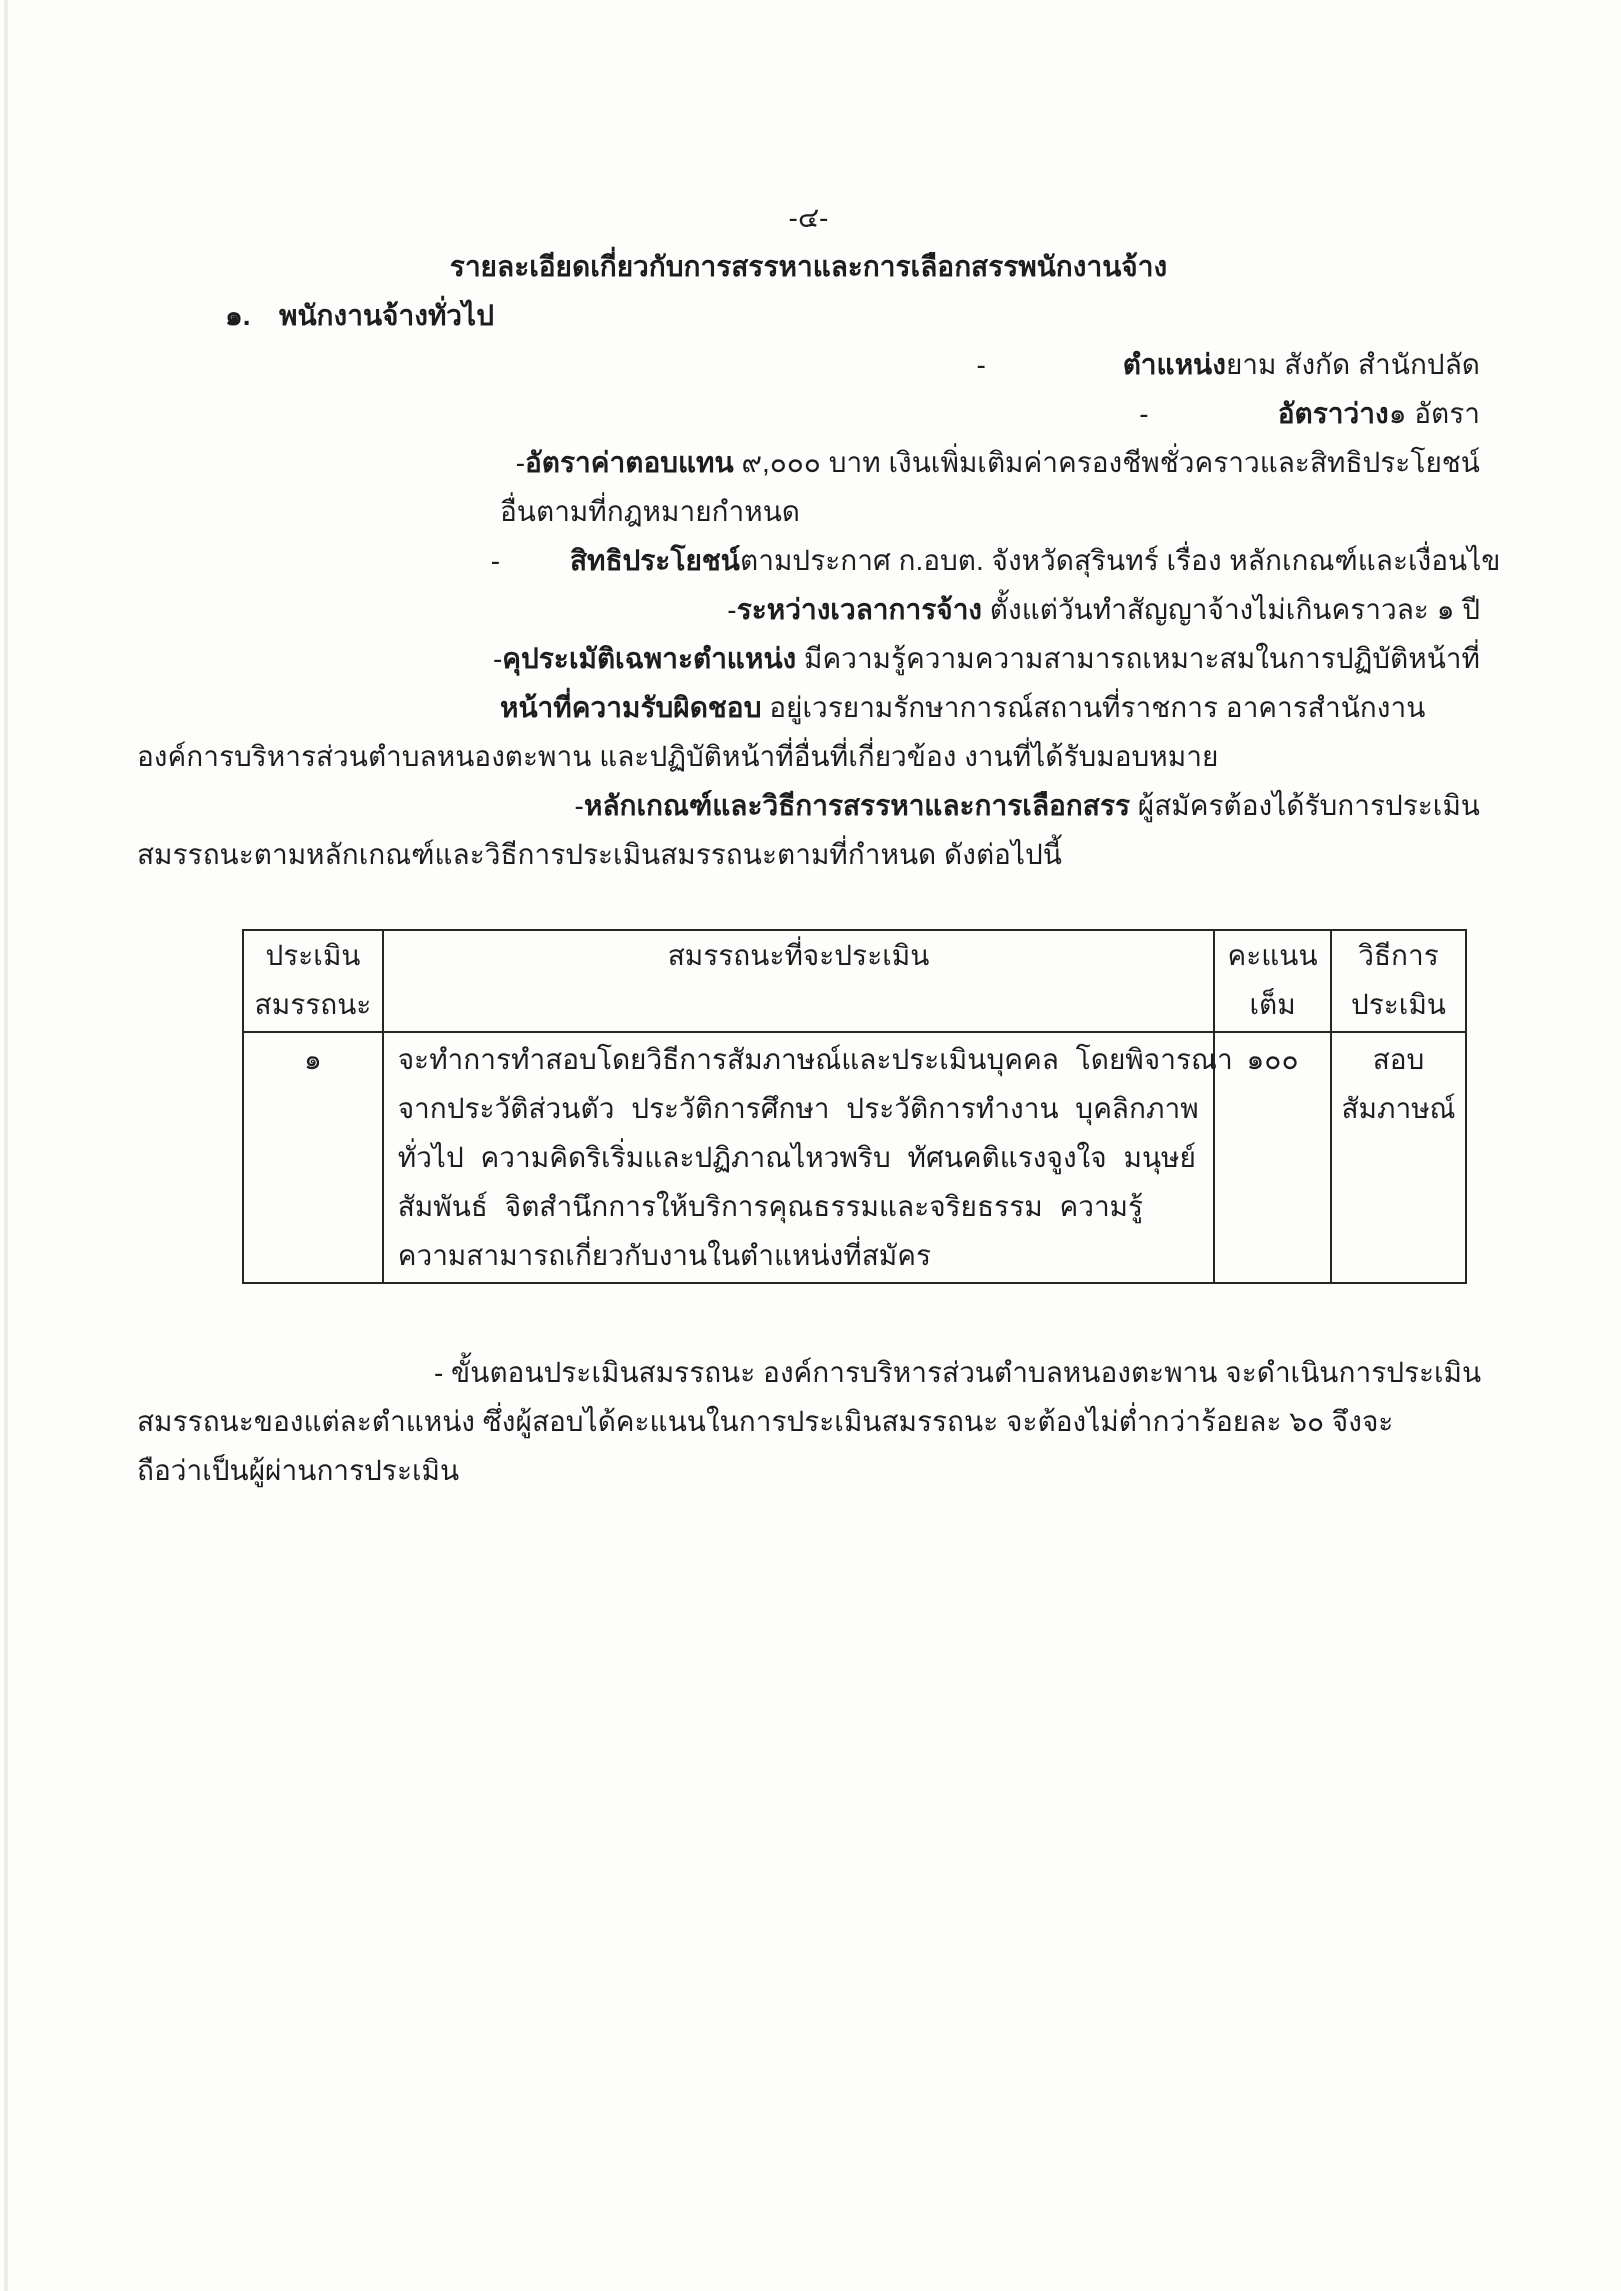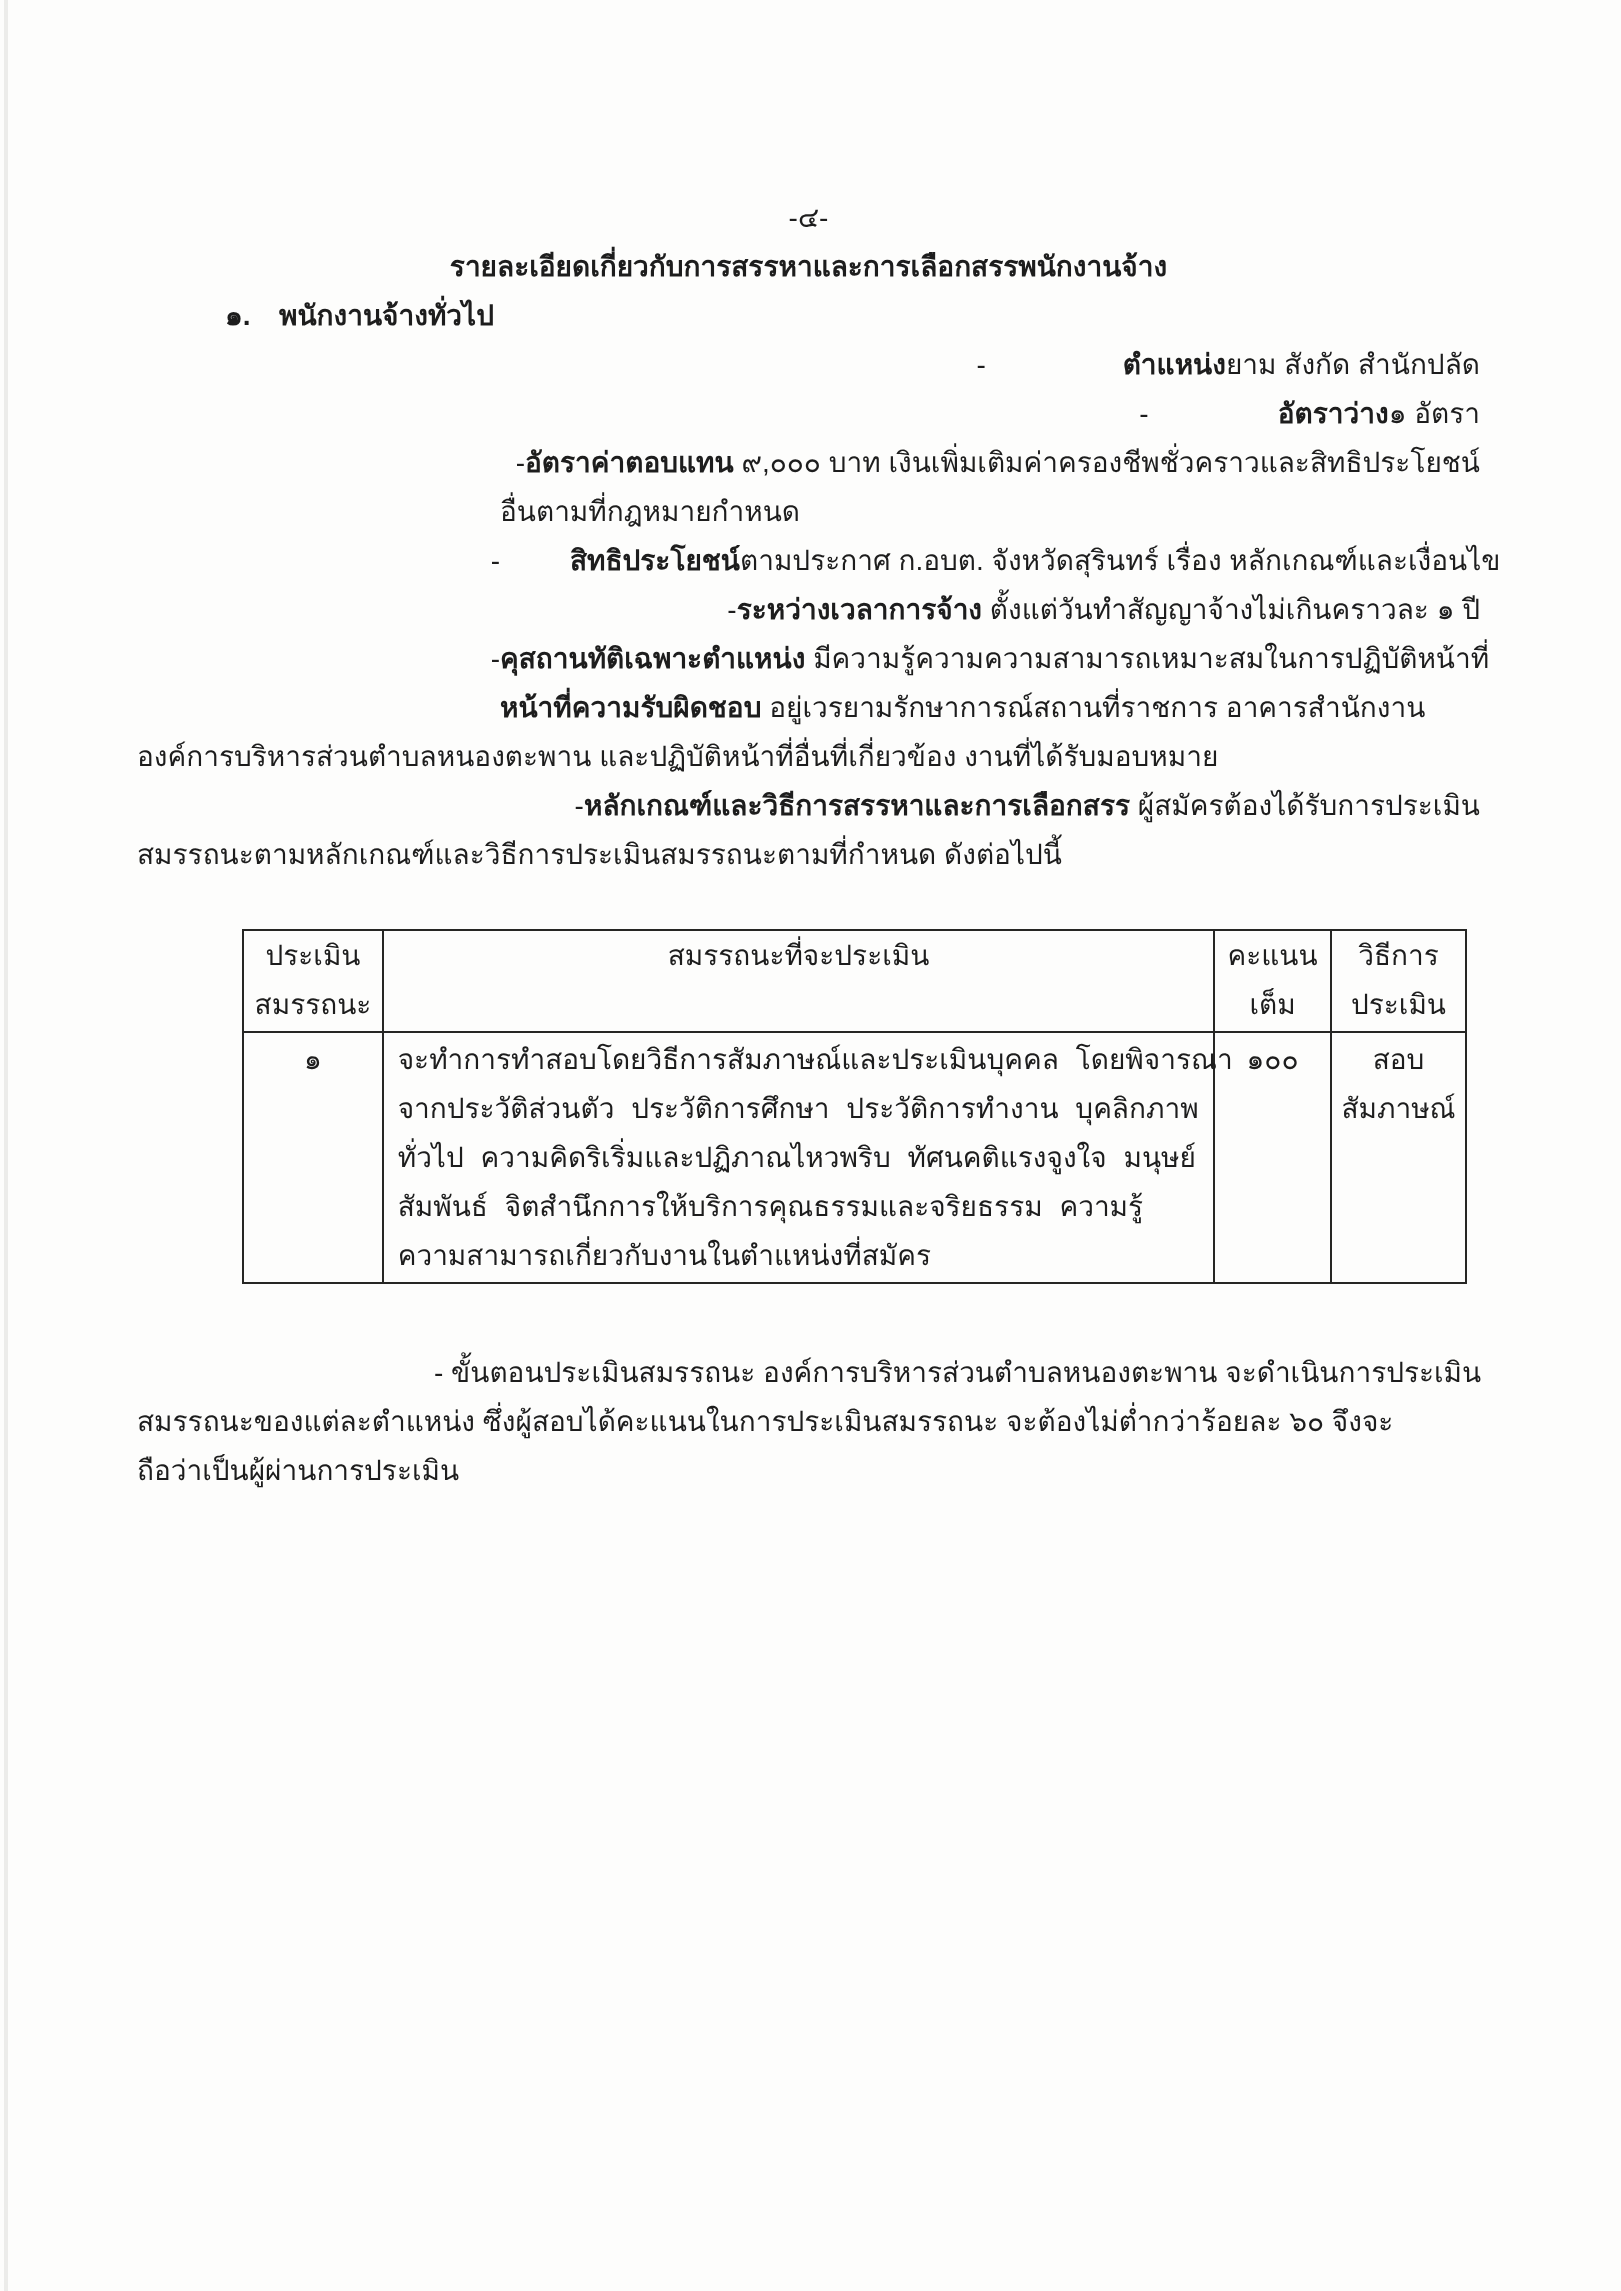--- a/index.html
+++ b/index.html
@@ -92,21 +92,21 @@
     <div class="line ind-item">
       <span class="dash">-</span><span class="label-w">สิทธิประโยชน์</span><span>ตามประกาศ ก.อบต. จังหวัดสุรินทร์ เรื่อง หลักเกณฑ์และเงื่อนไข</span>
     </div>
 
 
     <div class="line ind-item">
       <span class="dash">-</span><span class="bold">ระหว่างเวลาการจ้าง</span> <span>ตั้งแต่วันทำสัญญาจ้างไม่เกินคราวละ ๑ ปี</span>
     </div>
 
     <div class="line ind-item">
-      <span class="dash">-</span><span class="bold">คุสถานทัติเฉพาะตำแหน่ง</span> <span>มีความรู้ความความสามารถเหมาะสมในการปฏิบัติหน้าที่</span>
+      <span class="dash">-</span><span class="bold">คุประเมัติเฉพาะตำแหน่ง</span> <span>มีความรู้ความความสามารถเหมาะสมในการปฏิบัติหน้าที่</span>
     </div>
 
     <div class="line ind-cont">
       <span class="bold">หน้าที่ความรับผิดชอบ</span> <span>อยู่เวรยามรักษาการณ์สถานที่ราชการ อาคารสำนักงาน</span>
     </div>
 
     <div class="line">องค์การบริหารส่วนตำบลหนองตะพาน และปฏิบัติหน้าที่อื่นที่เกี่ยวข้อง งานที่ได้รับมอบหมาย</div>
 
     <div class="line ind-item">
       <span class="dash">-</span><span class="bold">หลักเกณฑ์และวิธีการสรรหาและการเลือกสรร</span> <span>ผู้สมัครต้องได้รับการประเมิน</span>

